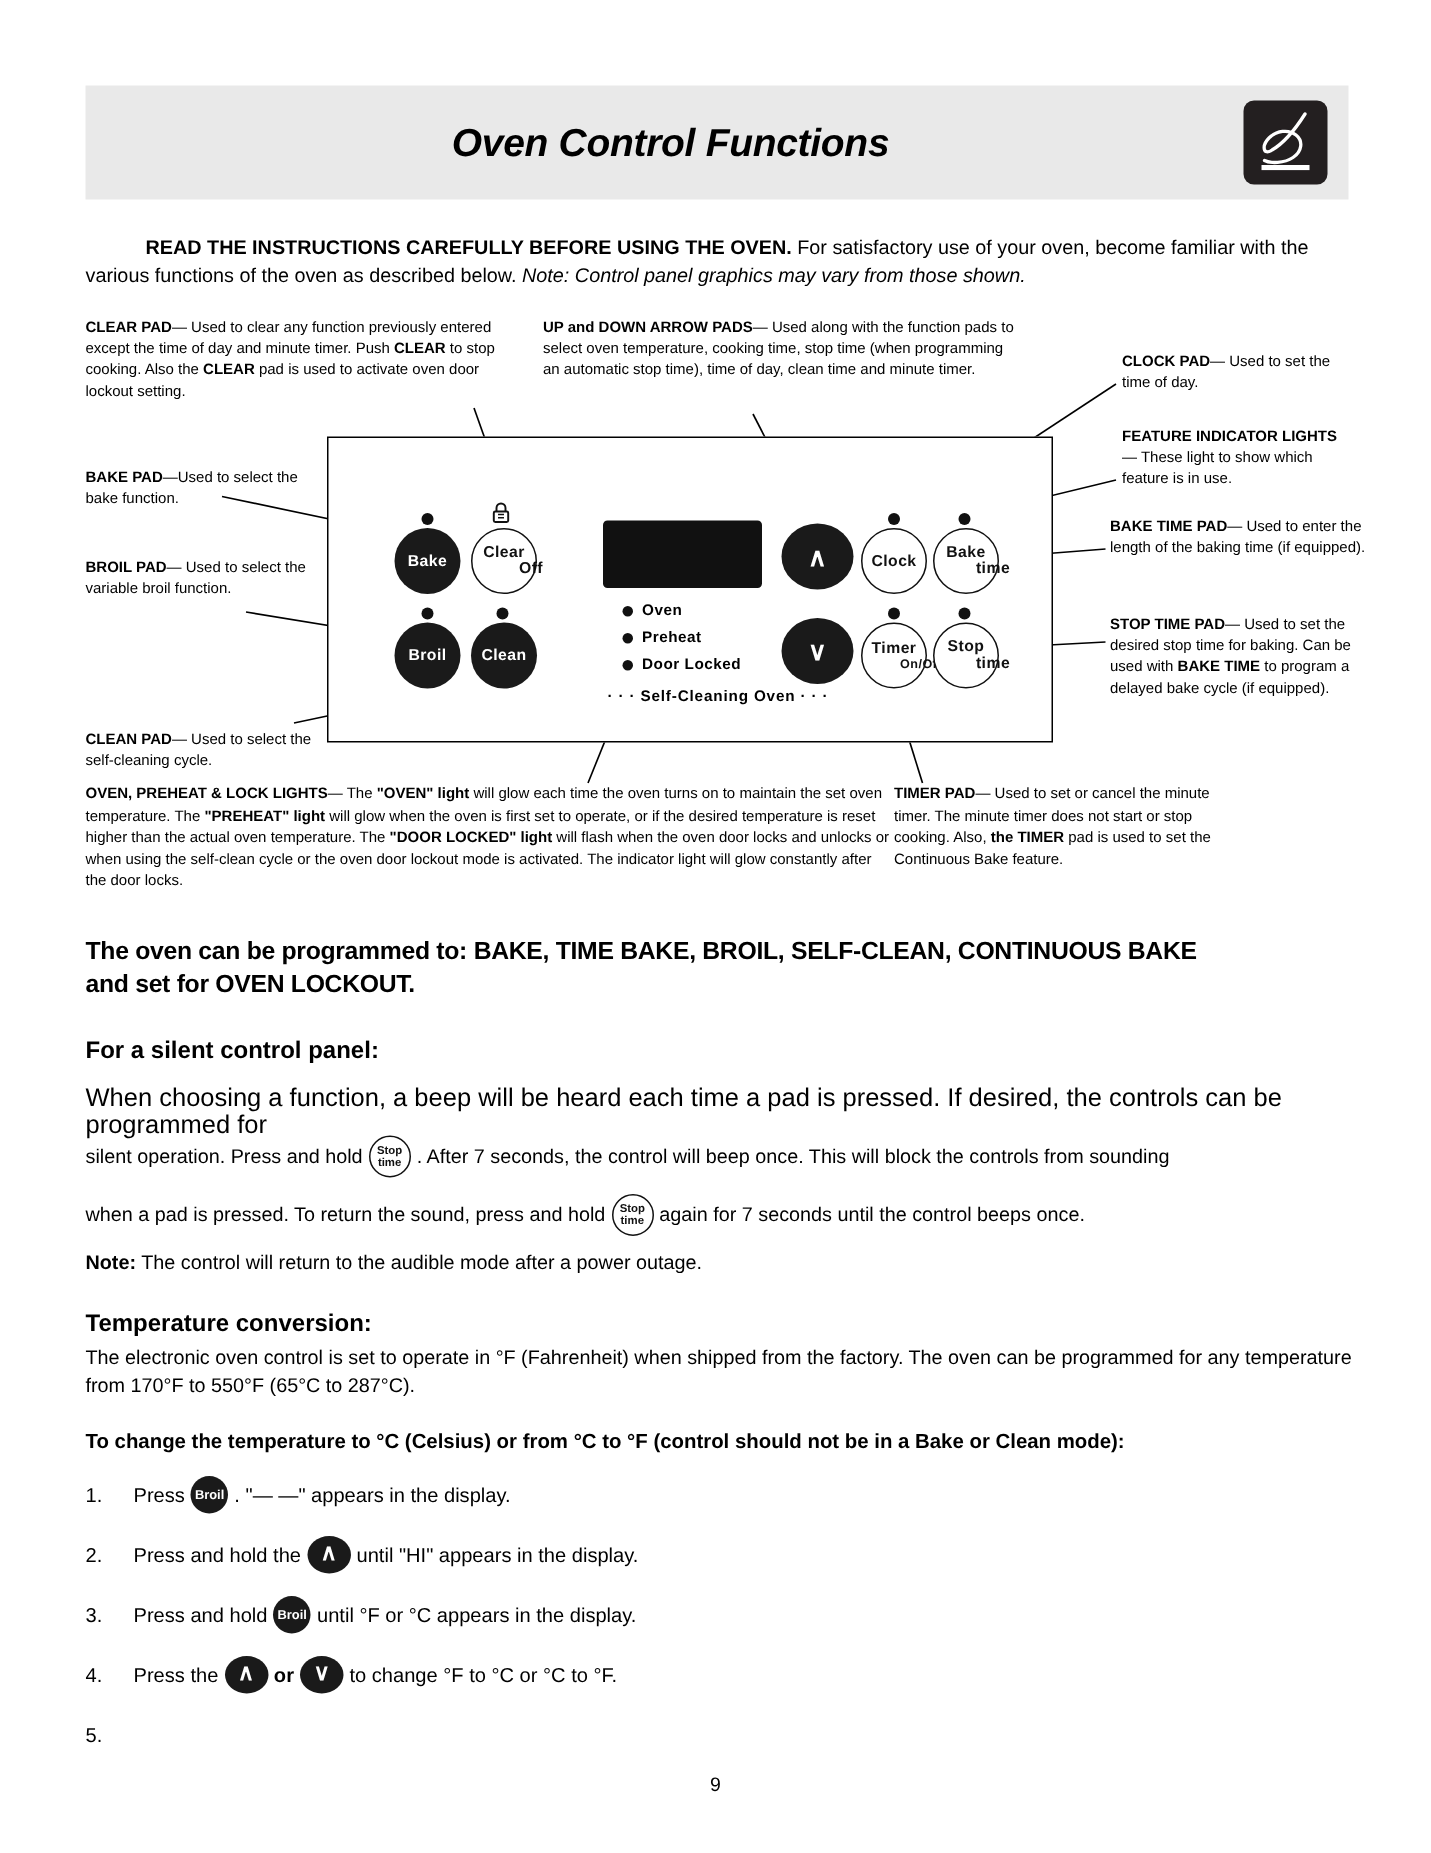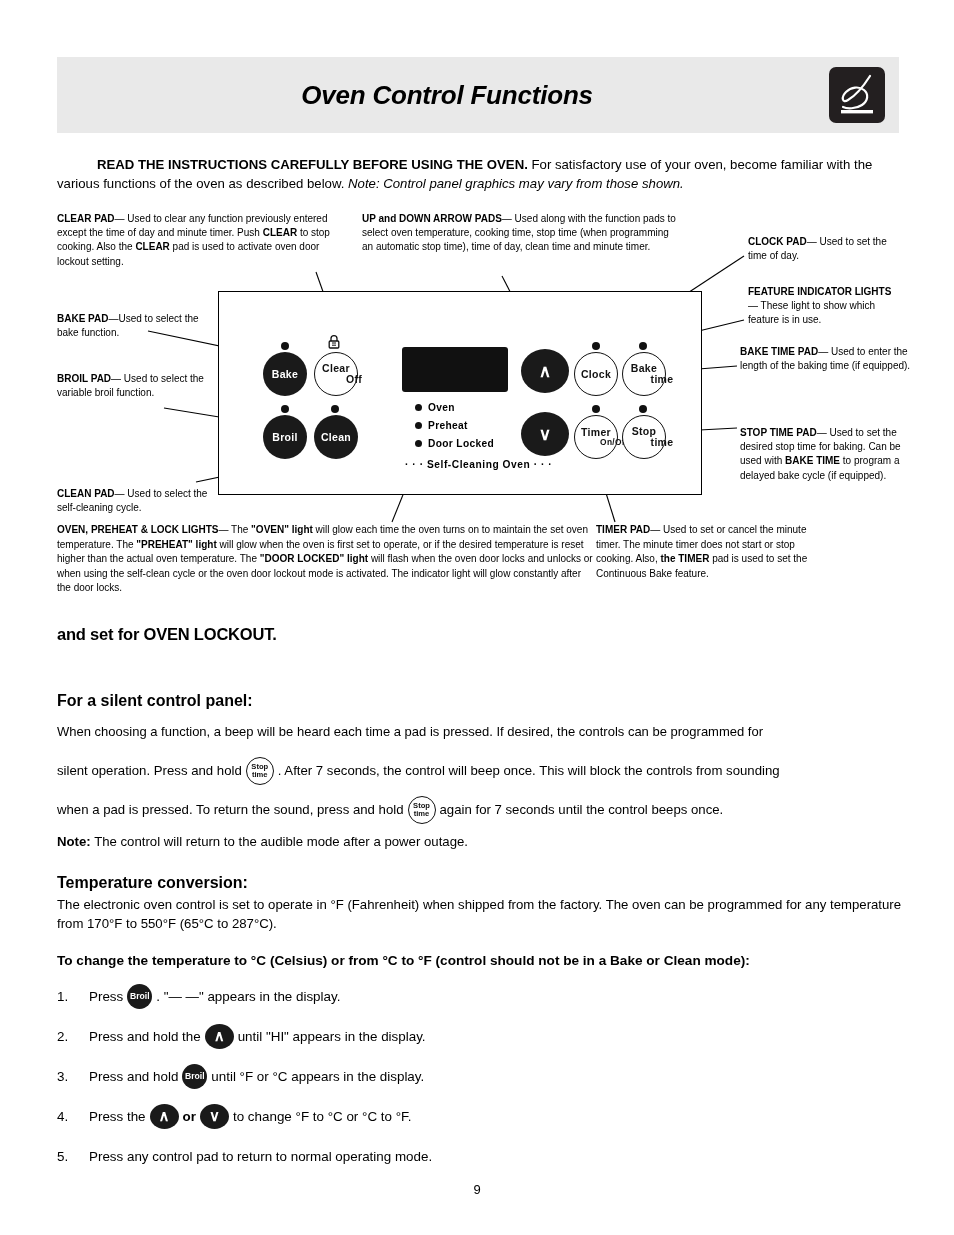--- a/index.html
+++ b/index.html
@@ -72,21 +72,21 @@
   .callout b { font-weight: bold; }
 
   #co-clear   { left: 57px;  top: 212px; width: 290px; }
   #co-bake    { left: 57px;  top: 312px; width: 150px; }
   #co-broil   { left: 57px;  top: 372px; width: 150px; }
   #co-clean   { left: 57px;  top: 487px; width: 165px; }
   #co-updown  { left: 362px; top: 212px; width: 320px; }
   #co-clock   { left: 748px; top: 235px; width: 160px; }
   #co-feature { left: 748px; top: 285px; width: 150px; }
   #co-baketime{ left: 740px; top: 345px; width: 175px; }
-  #co-stoptime{ left: 740px; top: 426px; width: 170px; }
+  #co-stoptime{ left: 740px; top: 410px; width: 170px; }
   #co-lights  { left: 57px;  top: 523px; width: 540px; line-height: 14.6px; }
   #co-timer   { left: 596px; top: 523px; width: 225px; line-height: 14.6px; }
 
   
   .panel {
     position: absolute;
     left: 218px;
     top: 291px;
     width: 484px;
     height: 204px;
@@ -183,21 +183,21 @@
     left: 57px;
     top: 692px;
     font-size: 16px;
     font-weight: bold;
   }
   .p-silent1 {
     position: absolute;
     left: 57px;
     top: 723px;
     width: 845px;
-    font-size: 13px;
+    font-size: 17px;
     line-height: 18px;
   }
   .p-silent2 {
     position: absolute;
     left: 57px;
     top: 757px;
     width: 850px;
     font-size: 13.2px;
     line-height: 18px;
     display: flex;
@@ -464,20 +464,21 @@
     <span class="l1">Timer</span>
     <span class="l2 small">On/Off</span>
   </div>
   <div class="pad light" style="left:403px; top:123px; width:44px; height:44px;">
     <span class="l1">Stop</span>
     <span class="l2">time</span>
   </div>
 </div>
 
 <div class="sec-programmed">
+  <div>The oven can be programmed to: BAKE, TIME BAKE, BROIL, SELF-CLEAN, CONTINUOUS BAKE</div>
   <div>and set for OVEN LOCKOUT.</div>
 </div>
 
 <div class="h-silent">For a silent control panel:</div>
 
 <div class="p-silent1">When choosing a function, a beep will be heard each time a pad is pressed. If desired, the controls can be programmed for</div>
 
 <div class="p-silent2">
   <span>silent operation. Press and hold</span>
   <span class="inline-pad stoptime">
@@ -549,20 +550,17 @@
       <b>or</b>
       <span class="inline-pad arrow">
         <span>∨</span>
       </span>
       <span>to change °F to °C or °C to °F.</span>
     </span>
   </div>
 
   <div class="step">
     <span class="step-num">5.</span>
-    <span class="step-txt">
-      <span>Press any control pad to return to normal operating mode.</span>
-    </span>
   </div>
 
 </div>
 
 <div class="page-num">9</div>
 
 </body></html>

